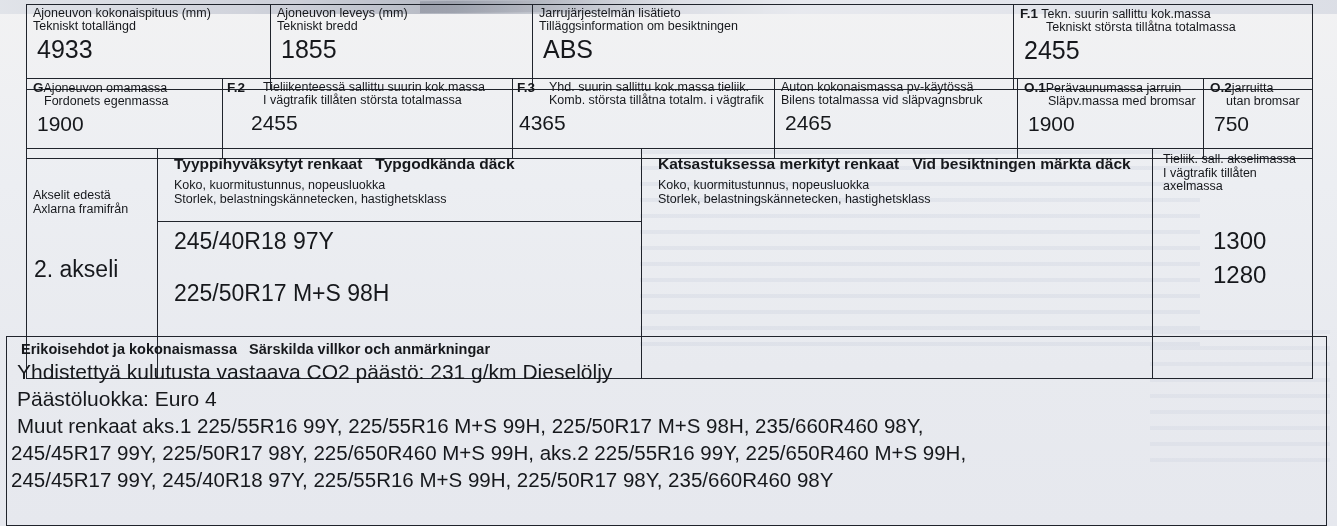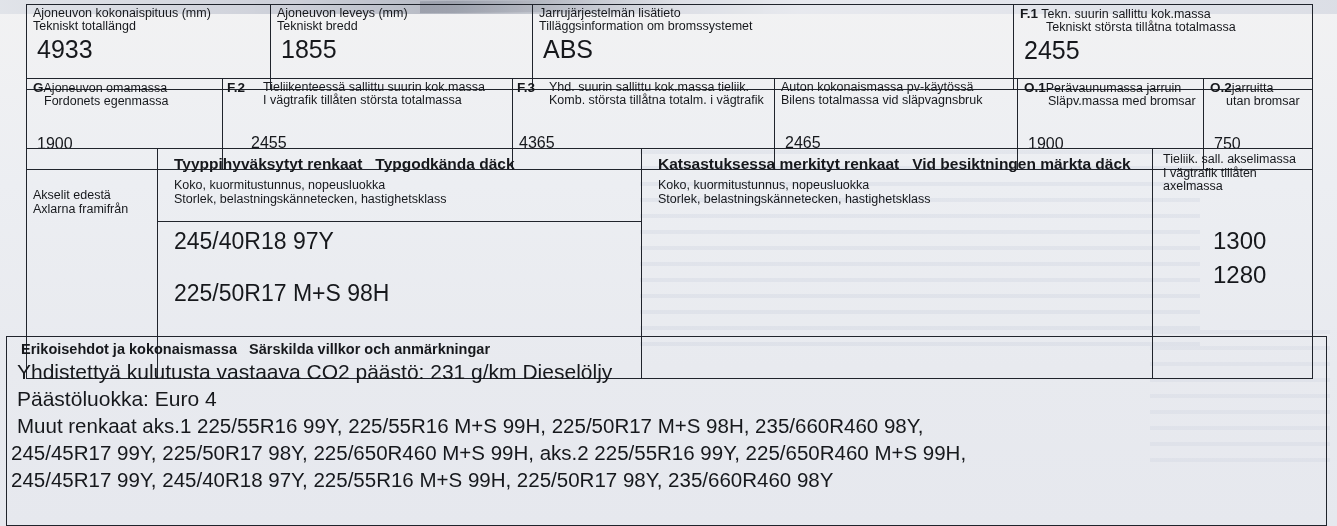--- a/index.html
+++ b/index.html
@@ -86,23 +86,22 @@
     white-space: nowrap;
   }
   .val {
     font-size: 25px;
     line-height: 27px;
     padding-left: 4px;
     padding-top: 3px;
     white-space: nowrap;
   }
   .val-sm {
-    font-size: 16px;
+    font-size: 21px;
     line-height: 26px;
-    margin-top: 20px;
   }
   .code {
     font-weight: bold;
     font-size: 13.5px;
   }
 
   
   #row1 { left: 26px; top: 4px; width: 1286px; }
   
   #row2 { left: 26px; top: 78px; width: 1286px; }
@@ -179,21 +178,21 @@
         <div class="lbl-sv">Tekniskt totallängd</div>
         <div class="val">4933</div>
       </td>
       <td class="cell">
         <div class="lbl-fi">Ajoneuvon leveys (mm)</div>
         <div class="lbl-sv">Tekniskt bredd</div>
         <div class="val">1855</div>
       </td>
       <td class="cell">
         <div class="lbl-fi">Jarrujärjestelmän lisätieto</div>
-        <div class="lbl-sv">Tilläggsinformation om bromssystemet</div>
+        <div class="lbl-sv">Tilläggsinformation om besiktningen</div>
         <div class="val">ABS</div>
       </td>
       <td class="cell">
         <div class="lbl-fi">
           <span class="code">F.1</span>
           <span>Tekn. suurin sallittu kok.massa</span>
         </div>
         <div class="lbl-sv" style="padding-left:26px">Tekniskt största tillåtna totalmassa</div>
         <div class="val">2455</div>
       </td>
@@ -303,20 +302,21 @@
       </td>
     </tr>
     <tr>
       <td class="cell" style="height:90px;border-top:none">
         <div class="tyre-val">225/50R17 M+S 98H</div>
       </td>
     </tr>
   </tbody>
     </table>
 
+  <div style="position:absolute;left:34px;top:252px;font-size:23px;line-height:34px;">2. akseli</div>
 
   <table class="doc" id="row4">
     <colgroup>
         <col style="width:1320px">
       </colgroup>
     <tbody>
         <tr>
       <td class="cell" style="height:182px;padding:2px 4px 4px 4px">
         <div class="notes-head">
           <span>Erikoisehdot ja kokonaismassa</span>

